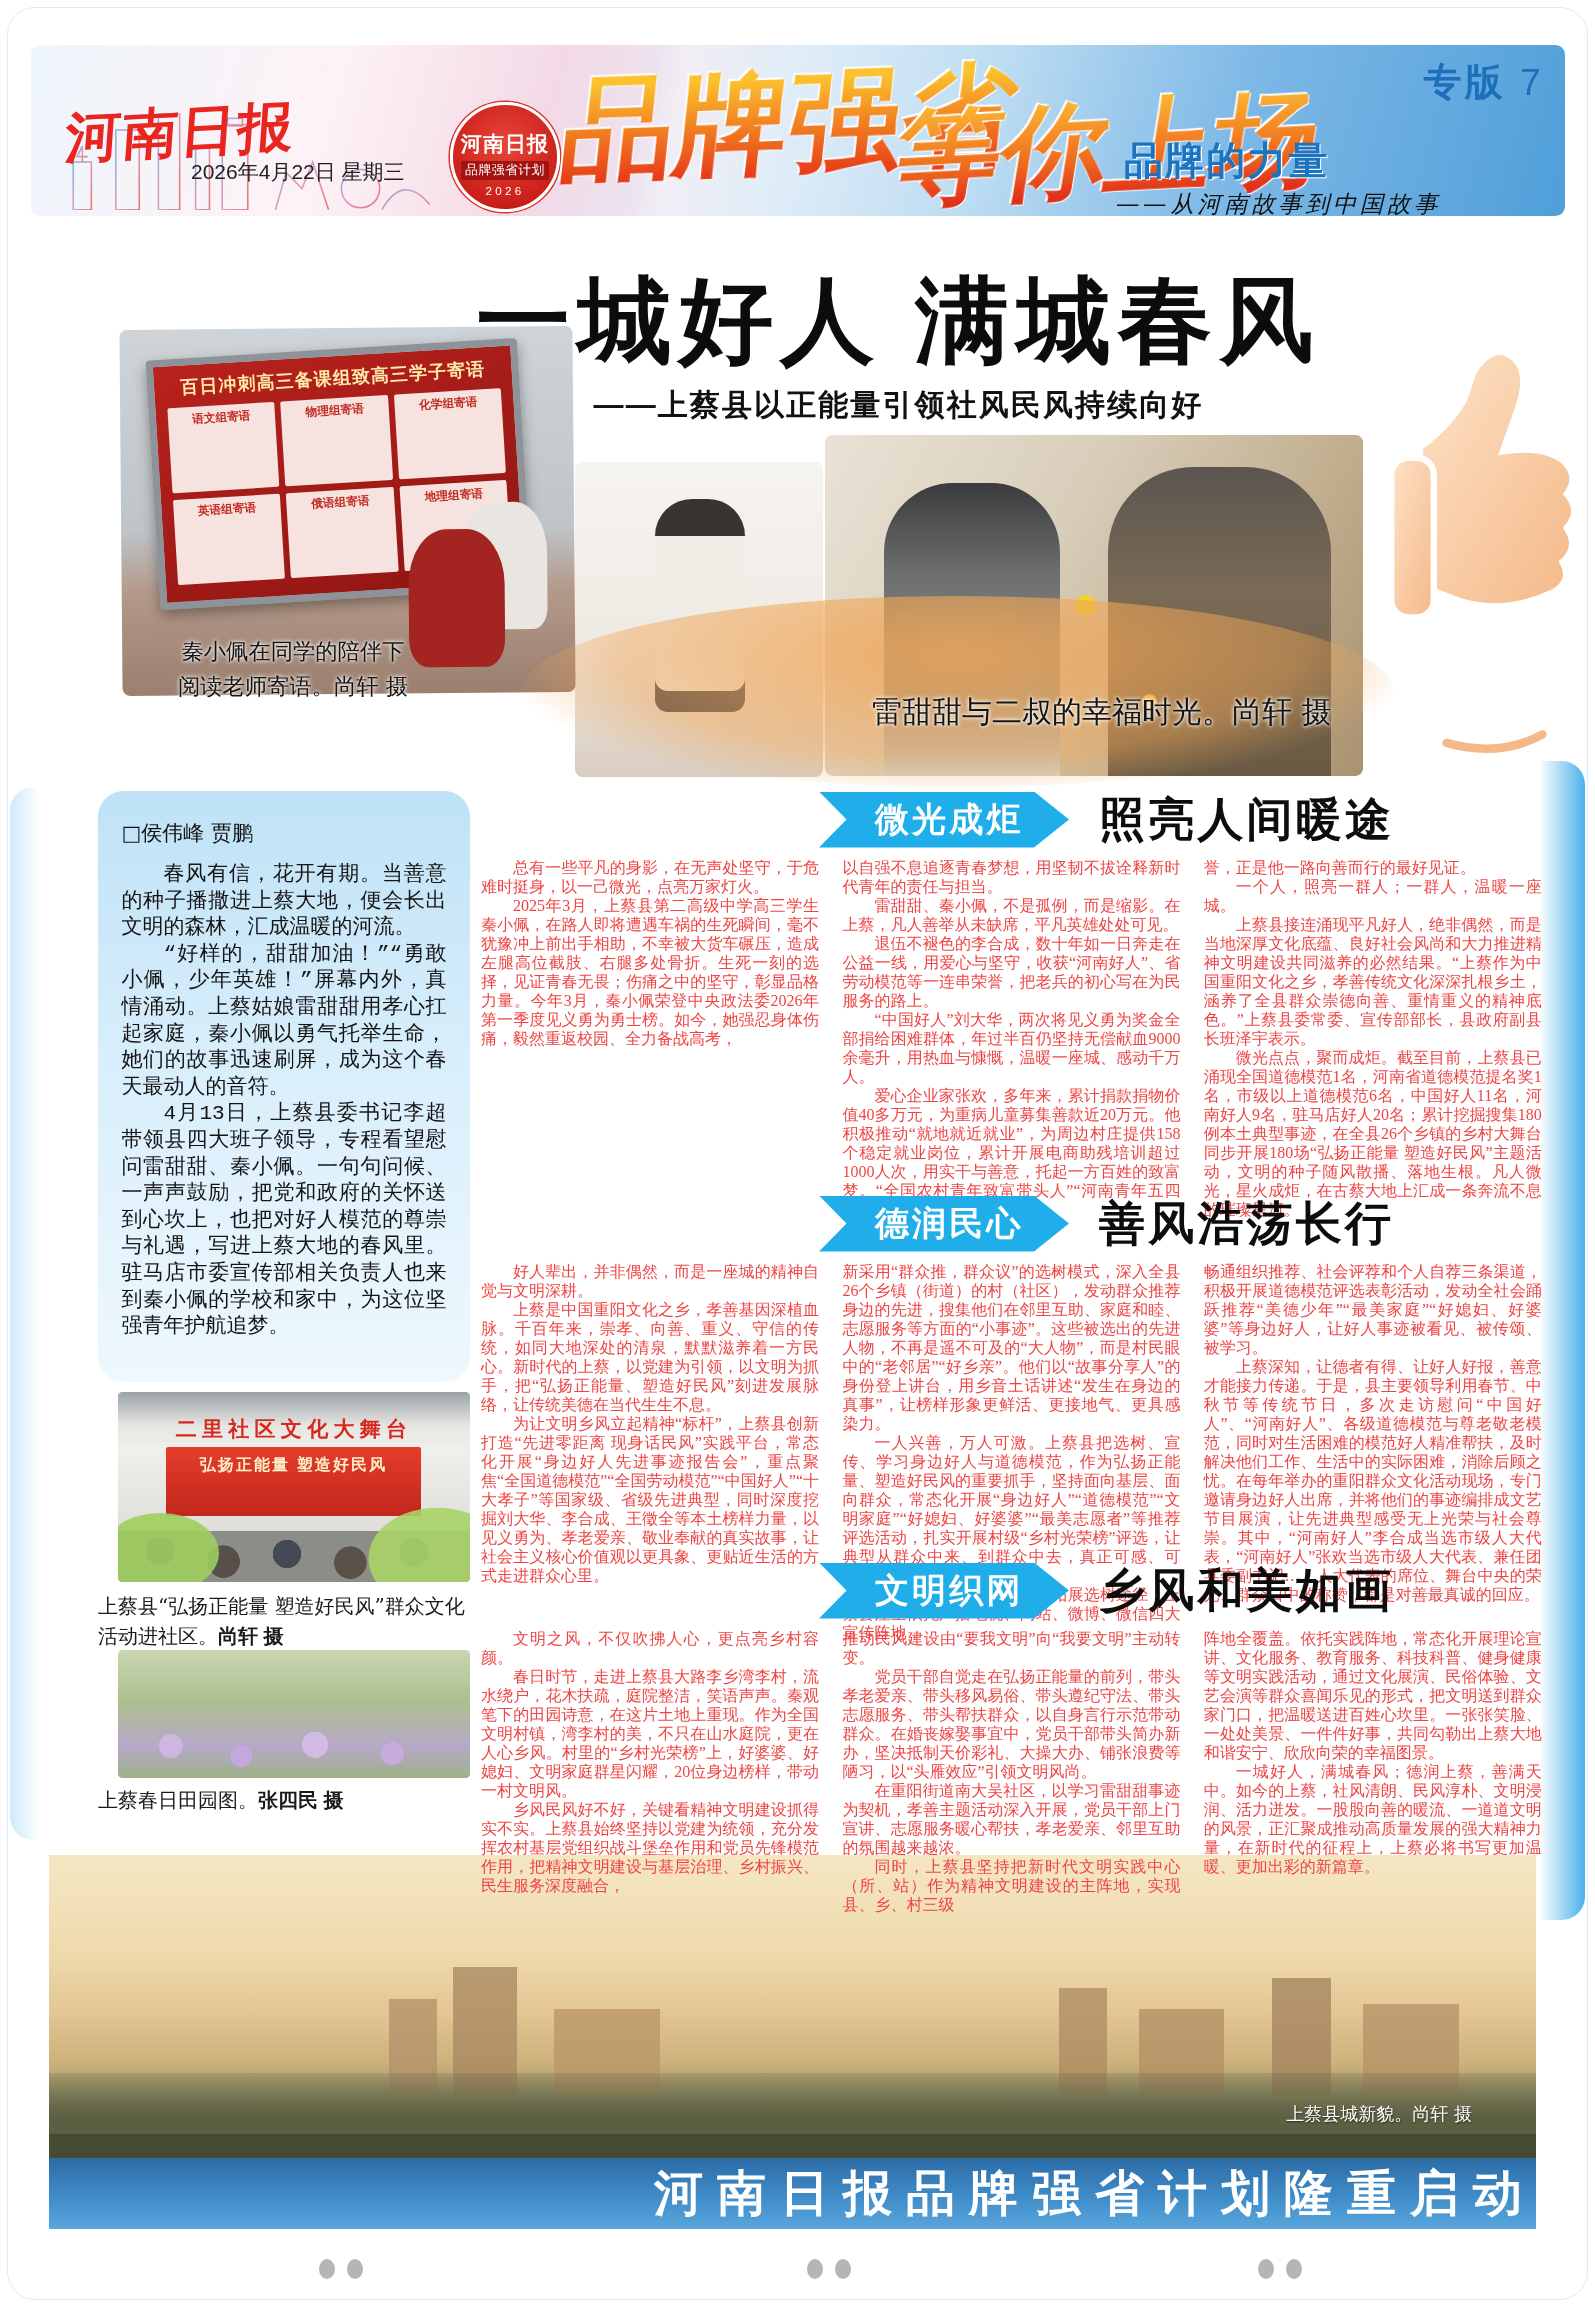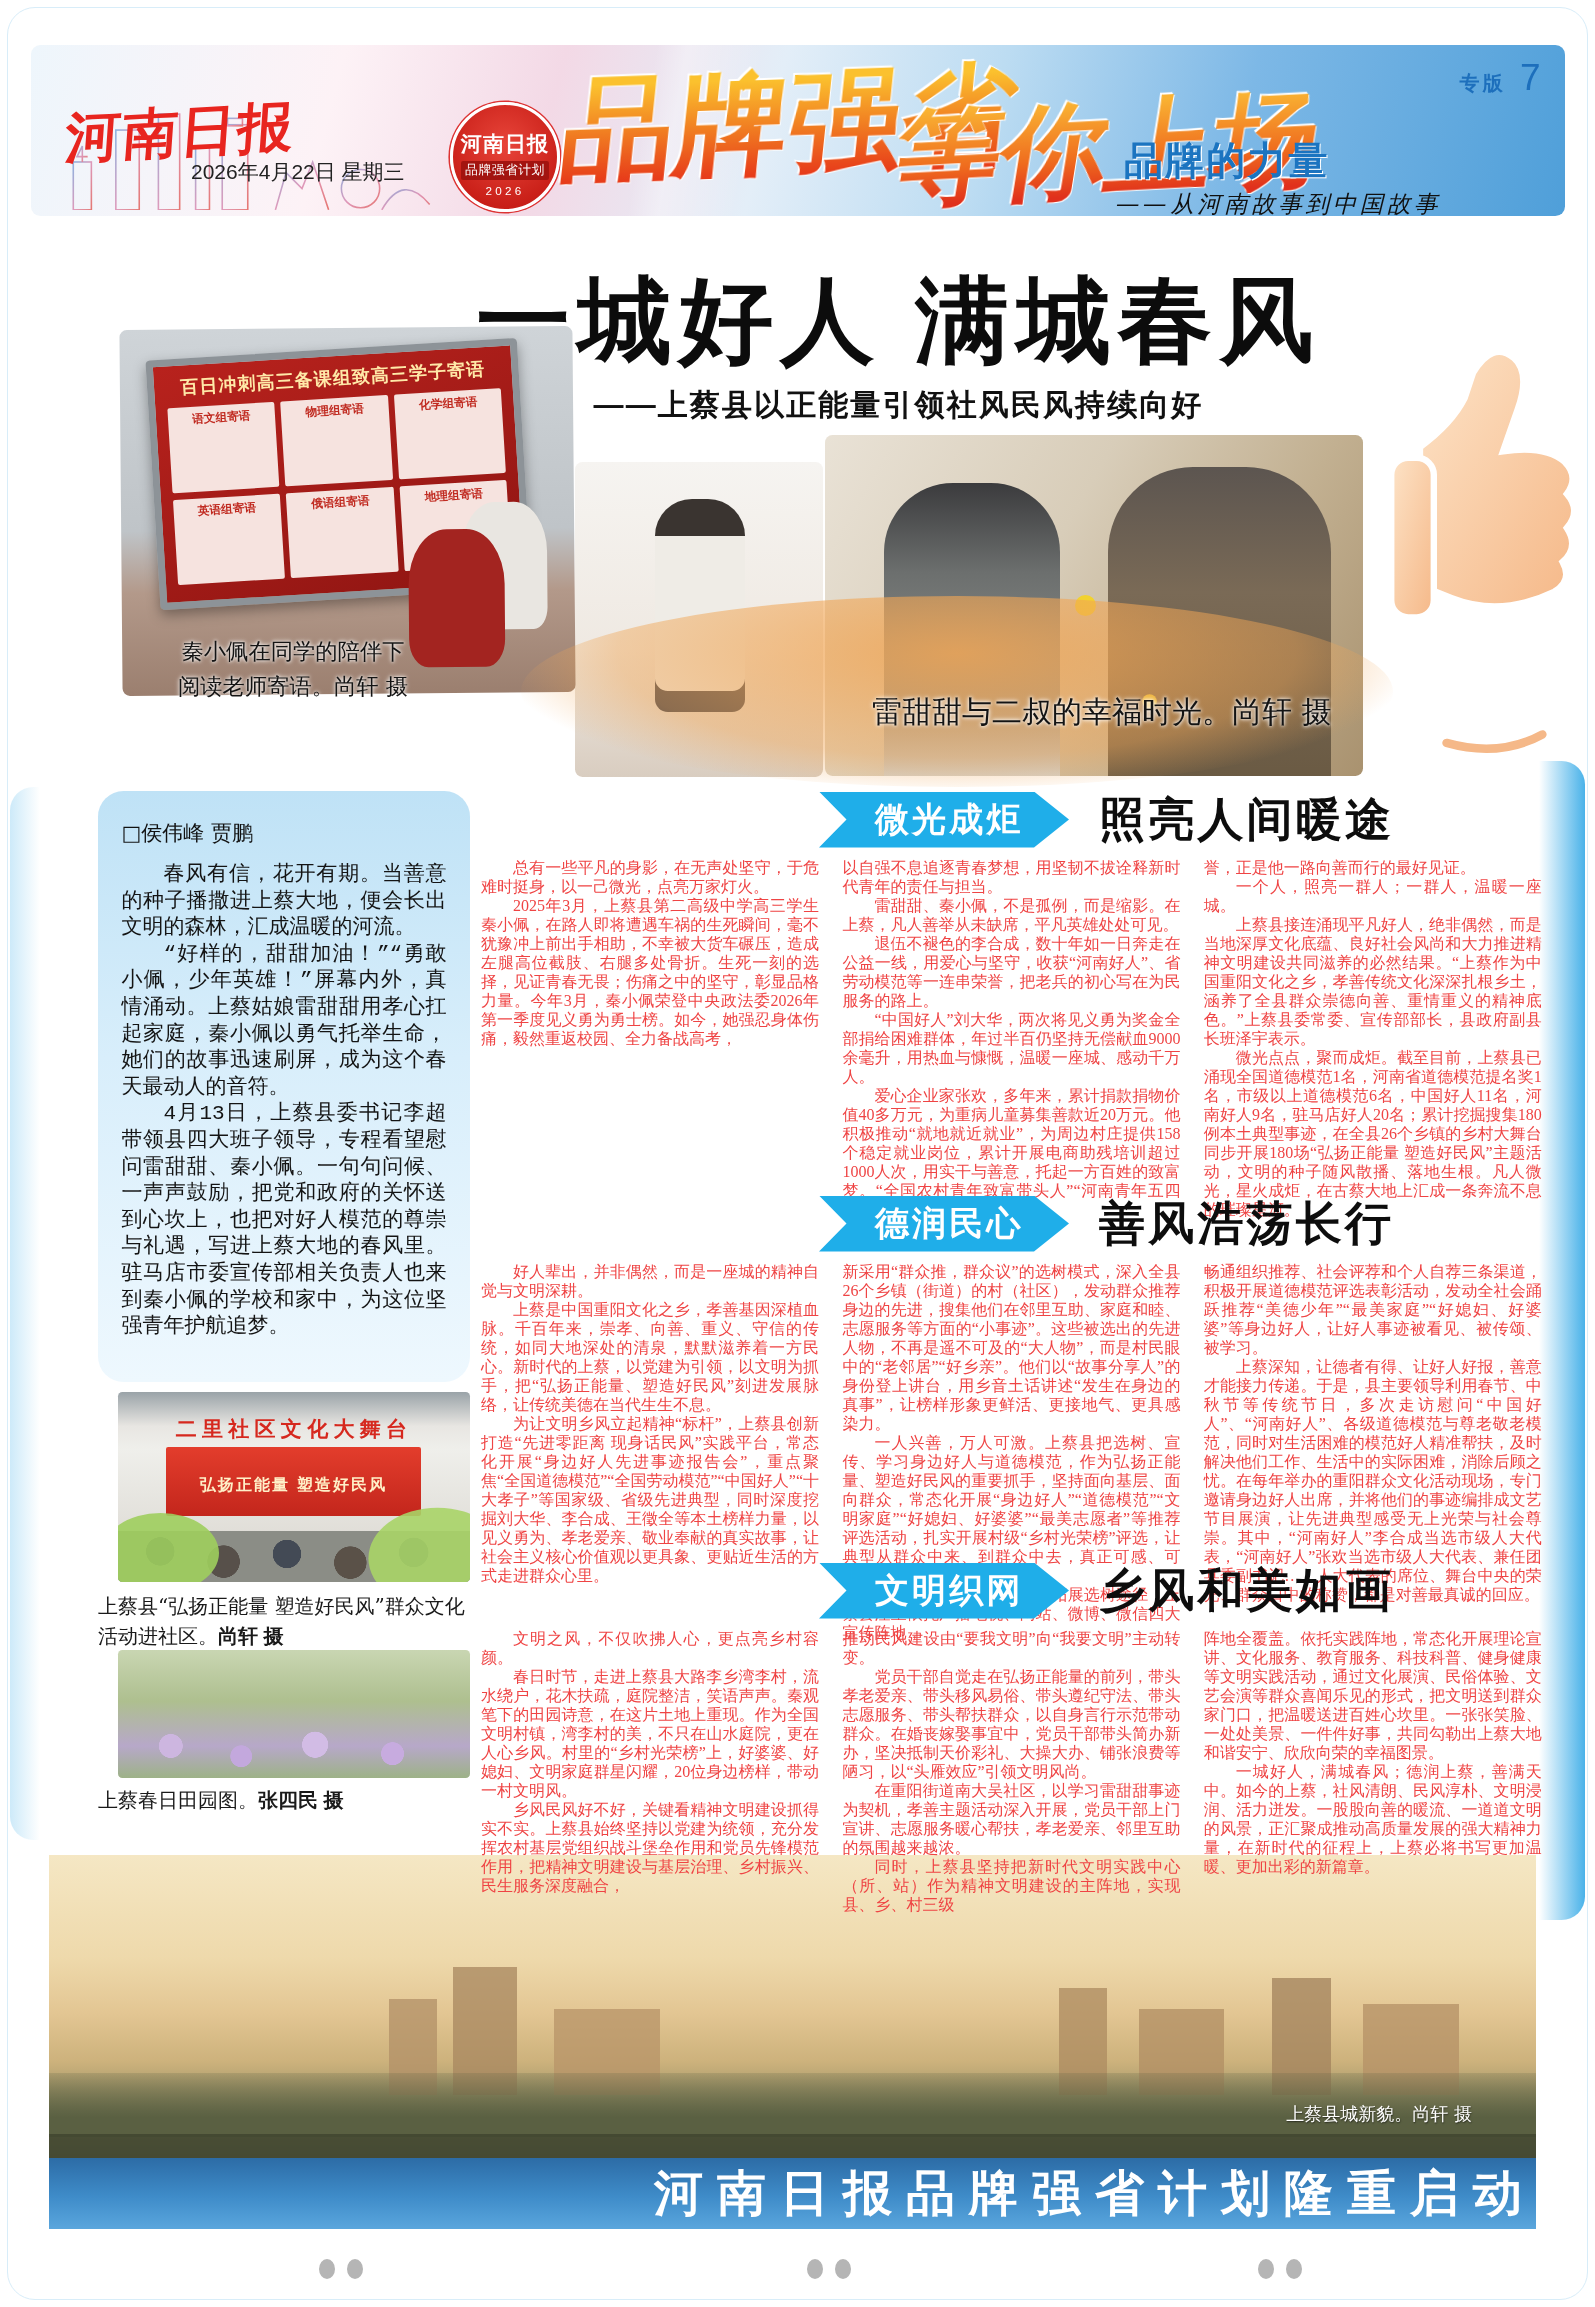--- a/index.html
+++ b/index.html
@@ -13,21 +13,21 @@
       background:linear-gradient(270deg,rgba(255,255,255,0),#cdeaf9);border-radius:23.4px 0 0 23.4px;}
   
   .header{position:absolute;left:31px;top:45px;width:1534px;height:171px;border-radius:9.6px;
       background:
         linear-gradient(100deg,rgba(255,255,255,.0) 40%,rgba(255,255,255,.35) 42%,rgba(255,255,255,0) 47%),
         linear-gradient(105deg,#eef6fc 0%,#fdf2f6 20%,#f3d9e6 34%,#e3eef8 48%,#bcdcf2 62%,#7db8e6 78%,#4f9fd9 100%);}
   .paper-name{position:absolute;left:35px;top:51px;font-size:55px;font-weight:900;color:#e8251f;
       transform:skew(-7deg) rotate(-3deg);font-family:"DejaVu Serif",serif;letter-spacing:2.1px;}
   .date-line{position:absolute;left:160px;top:113px;font-size:21px;color:#222;font-family:"Liberation Sans",sans-serif;}
   .edition{position:absolute;right:24.5px;top:11.7px;font-family:"Liberation Sans",sans-serif;color:#1d6fbc;font-weight:bold;}
-  .edition .ed-label{font-size:20px;letter-spacing:3.2px;}
+  .edition .ed-label{font-size:38px;letter-spacing:3.2px;}
   .edition .ed-num{font-size:37px;margin-left:14px;font-weight:normal;}
   .skyline{position:absolute;left:21px;top:53px;opacity:.85;}
   .badge-red{position:absolute;left:419px;top:57px;width:104px;height:104px;border-radius:50%;
       background:radial-gradient(circle at 50% 38%,#e8453a,#c81e17 75%);border:3.2px solid #fff;
       box-shadow:0 0 0 1.6px #d33;color:#fff;text-align:center;font-family:"Liberation Sans",sans-serif;}
   .badge-red .b1{margin-top:24.5px;font-size:21px;font-weight:bold;letter-spacing:1.1px;}
   .badge-red .b2{font-size:12.8px;margin-top:3.2px;letter-spacing:0.5px;background:#a31410;display:inline-block;padding:1.1px 4.3px;border-radius:2.1px;}
   .badge-red .b3{font-size:11.7px;margin-top:4.3px;letter-spacing:3.2px;}
   .slogan1{position:absolute;left:532px;top:22.3px;font-size:113px;font-weight:900;line-height:1;
       font-family:"Liberation Sans",sans-serif;transform:skew(-8deg) rotate(-2deg);
@@ -88,21 +88,21 @@
       background:linear-gradient(180deg,#bfe2f6 0%,#d8eefb 45%,#eef8fe 100%);
       padding:28px 23.4px;box-sizing:border-box;z-index:2;}
   .byline{font-size:21px;color:#111;margin-bottom:15px;font-family:"DejaVu Serif",serif;}
   .side-text p{margin:0;font-size:21px;line-height:26.6px;text-align:justify;text-indent:2em;
       font-family:Liberation Mono, monospace;color:#141414;}
   .side-photo1{position:absolute;left:118px;top:1392px;width:352px;height:190px;border-radius:4.3px;overflow:hidden;
       background:linear-gradient(180deg,#9aa3a8 0%,#e8e6e2 18%,#efefeb 30%,#d8d4cd 100%);}
   .stage-walltext{position:absolute;left:0;top:23.4px;width:100%;text-align:center;color:#d6281e;
       font-size:21px;font-weight:900;letter-spacing:5.3px;font-family:"Liberation Sans",sans-serif;}
   .stage-banner{position:absolute;left:48px;top:55px;width:255px;height:69px;background:linear-gradient(180deg,#e33d2c,#c3261c);
-      border-radius:2.1px;color:#fff0c8;text-align:center;font-size:16px;font-weight:bold;padding-top:28px;box-sizing:border-box;
+      border-radius:2.1px;color:#fff0c8;text-align:center;font-size:16px;font-weight:bold;padding-top:8px;box-sizing:border-box;
       font-family:"Liberation Sans",sans-serif;letter-spacing:2.1px;}
   .stage-crowd{position:absolute;left:0;bottom:0;width:100%;height:51px;
       background:radial-gradient(circle at 12% 40%,#3e4450 0 14px,transparent 14.4px),
                  radial-gradient(circle at 30% 60%,#57504a 0 16px,transparent 16.5px),
                  radial-gradient(circle at 48% 45%,#434a55 0 14px,transparent 14.4px),
                  radial-gradient(circle at 66% 62%,#5a5148 0 16px,transparent 16.5px),
                  radial-gradient(circle at 84% 42%,#3f4550 0 14.4px,transparent 15px),#8b8d86;}
   .stage-leaf{position:absolute;left:-16px;bottom:-10.6px;width:117px;height:80px;border-radius:50%;background:#9fcf5e;opacity:.9;
       box-shadow:277px 5.3px 0 10.6px #a9d468;}
   .side-photo2{position:absolute;left:118px;top:1650px;width:352px;height:128px;border-radius:4.3px;overflow:hidden;

